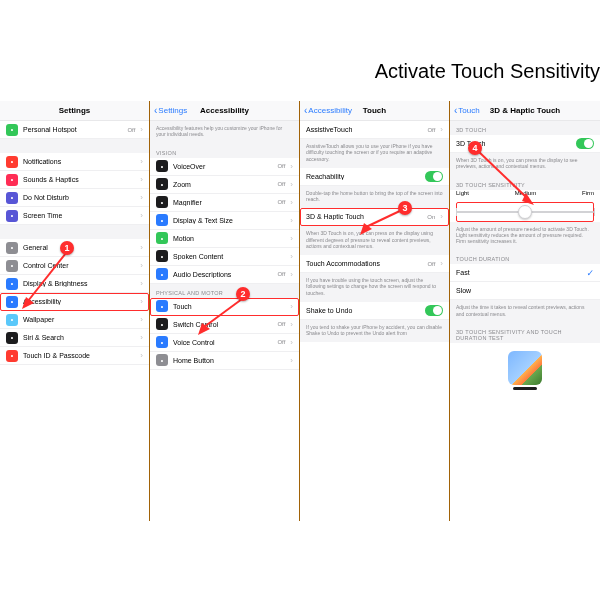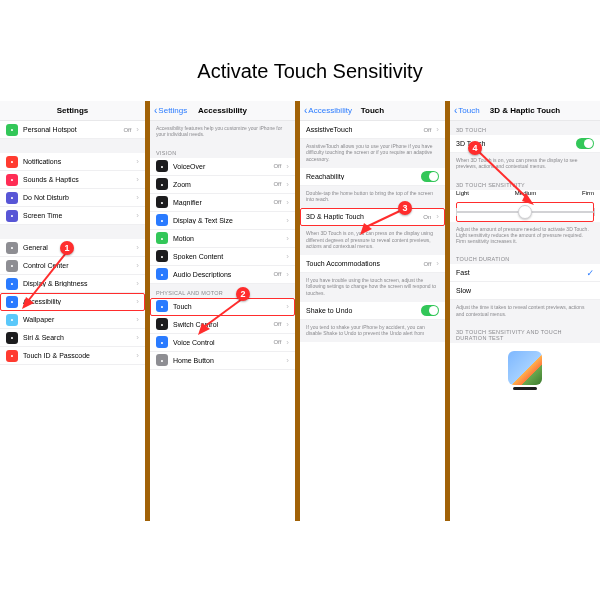--- a/index.html
+++ b/index.html
@@ -1,19 +1,19 @@
 <!DOCTYPE html>
 <html><head>
 <meta charset="utf-8">
 <style>
   * { box-sizing: border-box; margin: 0; padding: 0; }
   body { font-family: -apple-system, "Helvetica Neue", Arial, sans-serif; background: #fff; width: 600px; height: 600px; overflow: hidden; }
-  .page-title { text-align: center; font-size: 20px; font-weight: 500; padding: 60px 0 18px; margin-left: 20px; }
+  .page-title { text-align: right; font-size: 20px; font-weight: 500; padding: 60px 0 18px; margin-left: 20px; }
   .panels { display: flex; width: 600px; height: 420px; overflow: hidden; background:#f4f4f6; }
-  .panel { flex: 0 0 150px; border-right: 5px solid #a16207; background: #fff; font-size: 7px; color:#000; position: relative; display:flex; flex-direction:column;}
+  .panel { flex: 0 0 150px; border-right: 1px solid #a16207; background: #fff; font-size: 7px; color:#000; position: relative; display:flex; flex-direction:column;}
   .panel:last-child { border-right:none; }
   .hdr { display:flex; align-items:center; justify-content:center; height:20px; position:relative; border-bottom:1px solid #e8e8ea; font-weight:600; font-size:8px; background:#f9f9fa;}
   .hdr .back { position:absolute; left:4px; color:#2a7bff; font-weight:400; display:flex; align-items:center; gap:1px; cursor:pointer;}
   .hdr .back .chev { font-size:10px; line-height:1; }
   .scroll { flex:1; overflow:hidden; }
   .sect-label { font-size:5.5px; color:#8a8a8e; padding:6px 6px 2px; text-transform:uppercase; letter-spacing:.3px; background:#f4f4f6;}
   .sect-desc { font-size:5px; color:#8a8a8e; padding:4px 6px 6px; line-height:1.25; background:#f4f4f6;}
   .row { display:flex; align-items:center; height:18px; padding:0 6px; border-bottom:.5px solid #efeff1; background:#fff; gap:5px;}
   .row .icon { width:12px; height:12px; border-radius:3px; flex:0 0 12px; display:flex; align-items:center; justify-content:center; color:#fff; font-size:7px;}
   .row .lab { flex:1; white-space:nowrap; overflow:hidden; text-overflow:ellipsis;}

